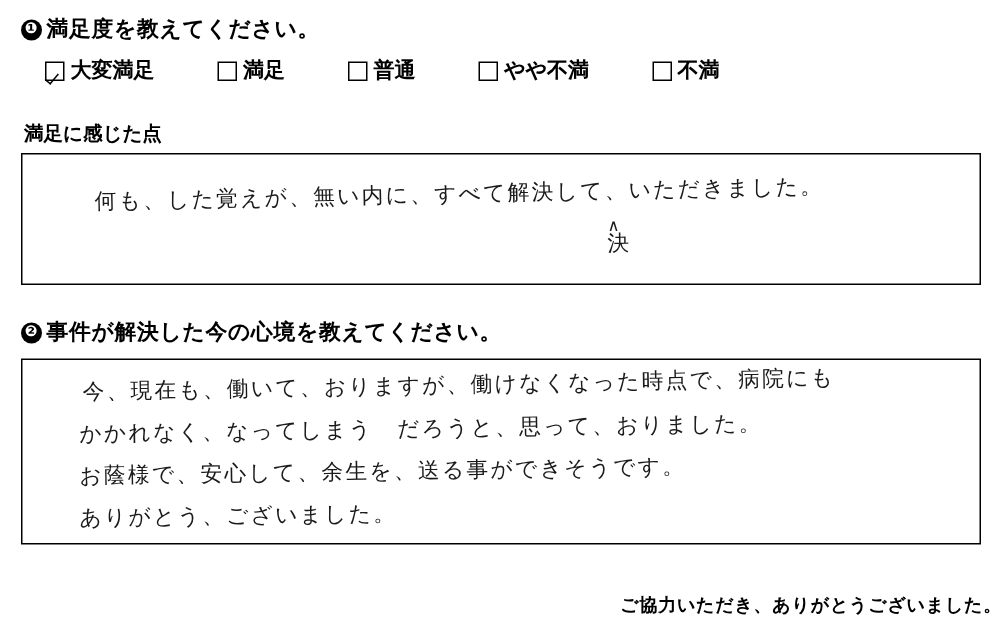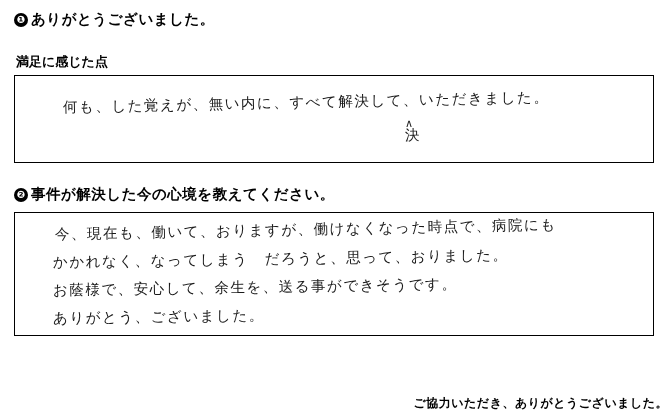--- a/index.html
+++ b/index.html
@@ -143,23 +143,45 @@
     letter-spacing: 0.5px;
   }
 </style>
 </head>
 <body>
 
 <div class="page">
 
   <div class="question">
     <span class="q-number">❶</span>
-    <span class="q-text">ありがとうございました。</span>
-  </div>
-
+    <span class="q-text">満足度を教えてください。</span>
+  </div>
+
+  <div class="choices">
+    <div class="choice">
+      <span class="box checked"></span>
+      <span>大変満足</span>
+    </div>
+    <div class="choice">
+      <span class="box"></span>
+      <span>満足</span>
+    </div>
+    <div class="choice">
+      <span class="box"></span>
+      <span>普通</span>
+    </div>
+    <div class="choice">
+      <span class="box"></span>
+      <span>やや不満</span>
+    </div>
+    <div class="choice">
+      <span class="box"></span>
+      <span>不満</span>
+    </div>
+  </div>
 
   <div class="section-label">満足に感じた点</div>
 
   <div class="answer-box" id="answer-box-1">
     <div class="hand" id="hand1-line1">何も、した覚えが、無い内に、すべて解決して、いただきました。</div>
     <div class="hand small" id="hand1-caret">∧</div>
     <div class="hand" id="hand1-line2">決</div>
   </div>
 
   <div class="q2-wrap">

